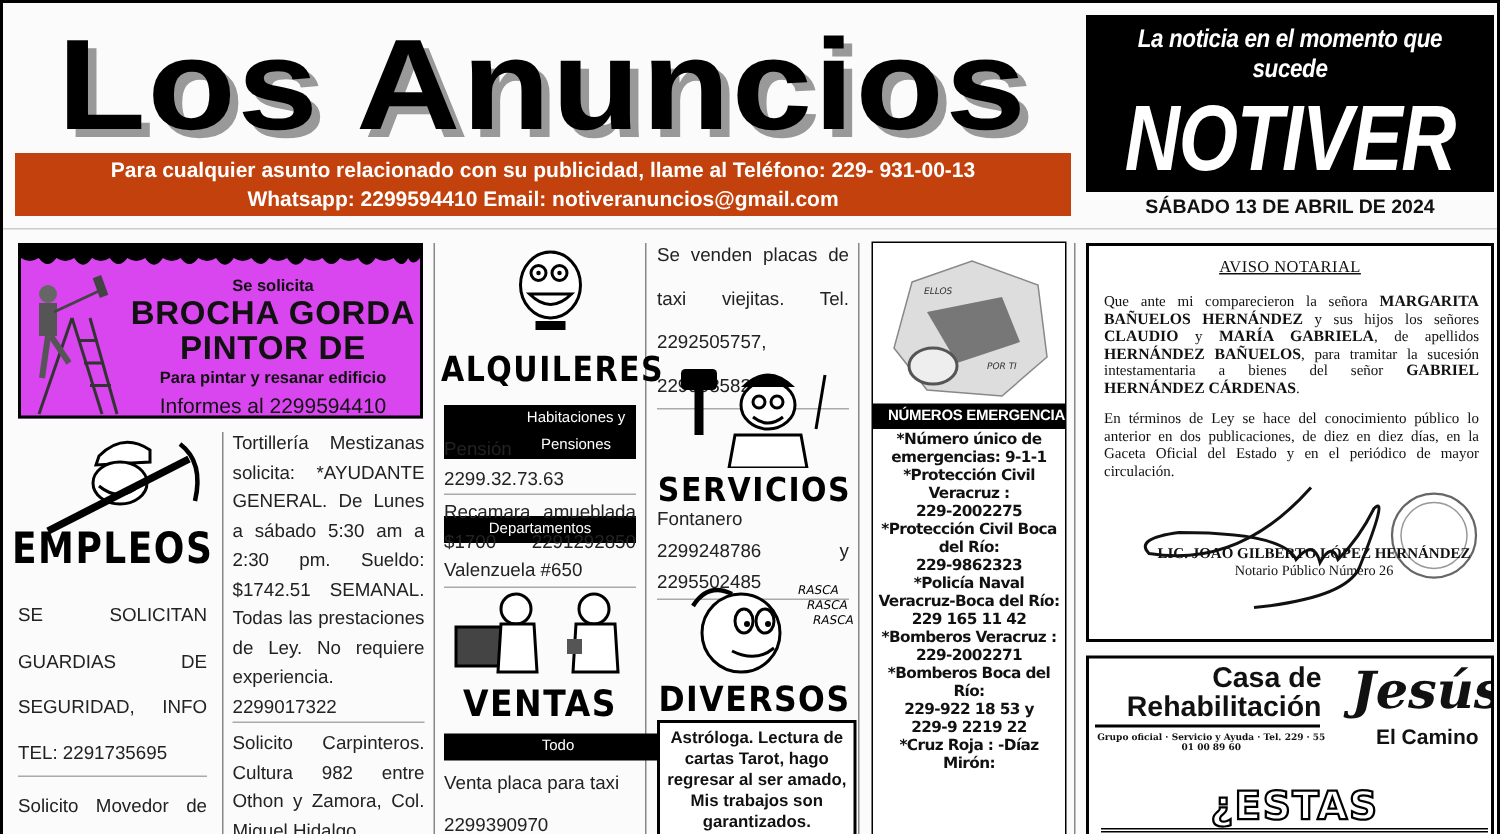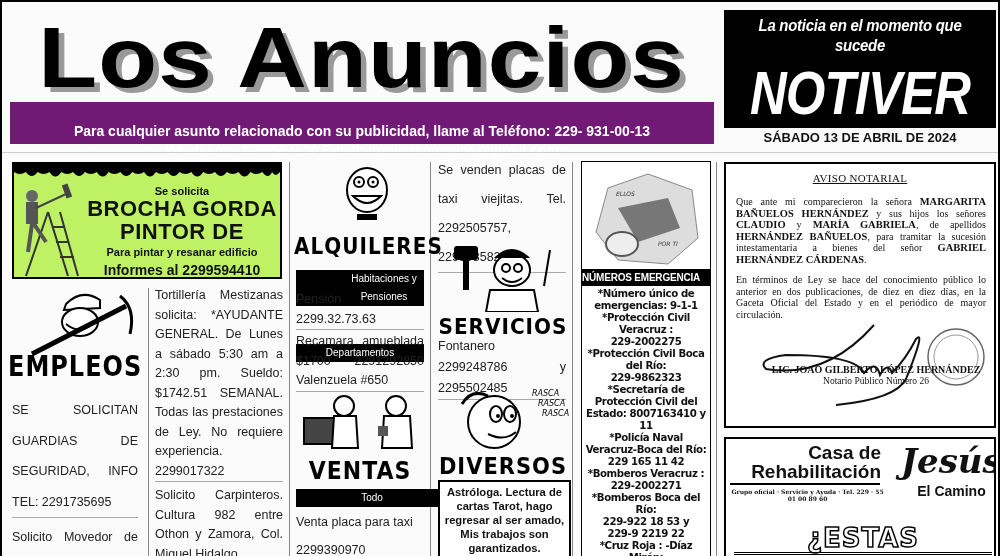--- a/index.html
+++ b/index.html
@@ -3,52 +3,52 @@
 <meta charset="utf-8">
 <style>
   * { box-sizing: border-box; margin: 0; padding: 0; }
   html, body { width: 1000px; height: 556px; overflow: hidden; background: #000; }
   body { font-family: "Liberation Sans", sans-serif; color: #111; }
   .page { position: absolute; left: 0; top: 0; width: 1000px; height: 556px; background: #fbfbfb; border: 2px solid #000; border-bottom: none; overflow: hidden; }
 
   
   .masthead { position: absolute; left: 30px; top: 8px; width: 660px; height: 95px; text-align: center; }
   .masthead-title { font-family: "Liberation Sans", sans-serif; font-weight: 900; font-size: 86px; line-height: 95px; letter-spacing: 1px; color: #000; text-shadow: 5px 5px 0 #999; transform: scaleX(1.12); transform-origin: center; display: inline-block; }
-  .contact-bar { position: absolute; left: 8px; top: 100px; width: 704px; height: 42px; background: #701a75; color: #fff; text-align: center; font-weight: 700; font-size: 14px; line-height: 19px; padding-top: 20px; }
+  .contact-bar { position: absolute; left: 8px; top: 100px; width: 704px; height: 42px; background: #c2410c; color: #fff; text-align: center; font-weight: 700; font-size: 14px; line-height: 19px; padding-top: 2px; }
   .notiver-box { position: absolute; left: 722px; top: 8px; width: 272px; height: 118px; background: #000; color: #fff; text-align: center; font-style: italic; }
   .notiver-slogan { font-weight: 700; font-size: 17px; margin-top: 6px; letter-spacing: -0.3px; transform: scaleX(0.88); }
   .notiver-name { font-weight: 900; font-size: 62px; line-height: 62px; margin-top: 6px; letter-spacing: -1px; transform: scaleX(0.82); }
   .date-line { position: absolute; left: 722px; top: 128px; width: 272px; text-align: center; font-weight: 700; font-size: 13px; color: #111; }
 
   .rule { position: absolute; background: #888; }
 
   
   .col-text { position: absolute; font-size: 12.5px; line-height: 19.5px; text-align: justify; color: #222; }
   .col-text p { margin-bottom: 4px; }
   .col-text .sep { border-bottom: 1px solid #aaa; }
 
   
-  .pintor { position: absolute; left: 10px; top: 160px; width: 270px; height: 117px; border: 2px solid #000; background: #bef264; overflow: hidden; }
+  .pintor { position: absolute; left: 10px; top: 160px; width: 270px; height: 117px; border: 2px solid #000; background: #d946ef; overflow: hidden; }
   .drips { position: absolute; left: 0; top: 0; width: 100%; height: 18px; }
   .pintor-text { position: absolute; left: 70px; top: 18px; width: 196px; text-align: center; }
   .pintor-small { font-weight: 700; font-size: 11px; margin-top: 3px; }
   .pintor-big { font-weight: 900; font-size: 22px; line-height: 23px; letter-spacing: 0.5px; }
   .pintor-sub { font-weight: 700; font-size: 11px; margin-top: 3px; }
-  .pintor-phone { font-weight: 700; font-size: 14px; margin-top: 4px; }
+  .pintor-phone { font-weight: 400; font-size: 14px; margin-top: 4px; }
   .painter-art { position: absolute; left: 4px; top: 18px; width: 66px; height: 96px; }
 
   
   .logo-word { position: absolute; font-family: "DejaVu Sans", sans-serif; font-weight: 900; color: #000; text-align: center; letter-spacing: 1px; }
 
   .section-bar { position: absolute; background: #000; color: #fff; font-size: 10px; text-align: center; line-height: 18px; }
 
   
   .emerg { position: absolute; left: 579px; top: 159px; width: 130px; height: 400px; border: 1px solid #000; background: #fff; }
   .emerg-photo { position: absolute; left: 6px; top: 6px; width: 116px; height: 100px; }
-  .emerg-title { position: absolute; left: 0; top: 107px; width: 128px; height: 17px; background: #000; color: #fff; font-size: 10px; font-weight: 700; text-align: left; line-height: 17px; letter-spacing: -0.2px; }
+  .emerg-title { position: absolute; left: 0; top: 107px; width: 128px; height: 17px; background: #000; color: #fff; font-size: 10px; font-weight: 700; text-align: right; line-height: 17px; letter-spacing: -0.2px; }
   .emerg-list { position: absolute; left: 2px; top: 126px; width: 124px; text-align: center; font-weight: 700; font-size: 10.2px; line-height: 12px; font-family: "DejaVu Sans", sans-serif; letter-spacing: -0.4px; }
 
   
   .aviso { position: absolute; left: 722px; top: 160px; width: 272px; height: 266px; border: 2px solid #000; background: #fff; font-family: "Liberation Serif", serif; color: #111; }
   .aviso-title { text-align: center; font-size: 11px; margin-top: 8px; font-weight: 400; letter-spacing: 0.3px; text-decoration: underline; }
   .aviso-body { margin: 12px 8px 0 10px; font-size: 10px; line-height: 11.5px; text-align: justify; }
   .aviso-body b { font-weight: 700; font-size: 10.5px; }
   .aviso-body2 { margin: 9px 8px 0 10px; font-size: 10px; line-height: 11.5px; text-align: justify; }
   .aviso-sign { position: absolute; left: 30px; top: 200px; width: 240px; text-align: center; }
   .aviso-signer { font-weight: 700; font-size: 10px; }
@@ -214,21 +214,20 @@
       <text x="28" y="28" font-size="6" font-family="DejaVu Sans, sans-serif" font-style="italic" fill="#333">ELLOS</text>
       <text x="70" y="78" font-size="6" font-family="DejaVu Sans, sans-serif" font-style="italic" fill="#333">POR TI</text>
     </svg>
     <div class="emerg-title">NÚMEROS EMERGENCIA</div>
     <div class="emerg-list">
       <div>*Número único de emergencias: 9-1-1</div>
       <div>*Protección Civil Veracruz :</div>
       <div>229-2002275</div>
       <div>*Protección Civil Boca del Río:</div>
       <div>229-9862323</div>
-      <div>*Secretaría de Protección Civil del Estado: 8007163410 y 11</div>
       <div>*Policía Naval Veracruz-Boca del Río:</div>
       <div>229 165 11 42</div>
       <div>*Bomberos Veracruz :</div>
       <div>229-2002271</div>
       <div>*Bomberos Boca del Río:</div>
       <div>229-922 18 53 y</div>
       <div>229-9 2219 22</div>
       <div>*Cruz Roja : -Díaz Mirón:</div>
 
     </div>

